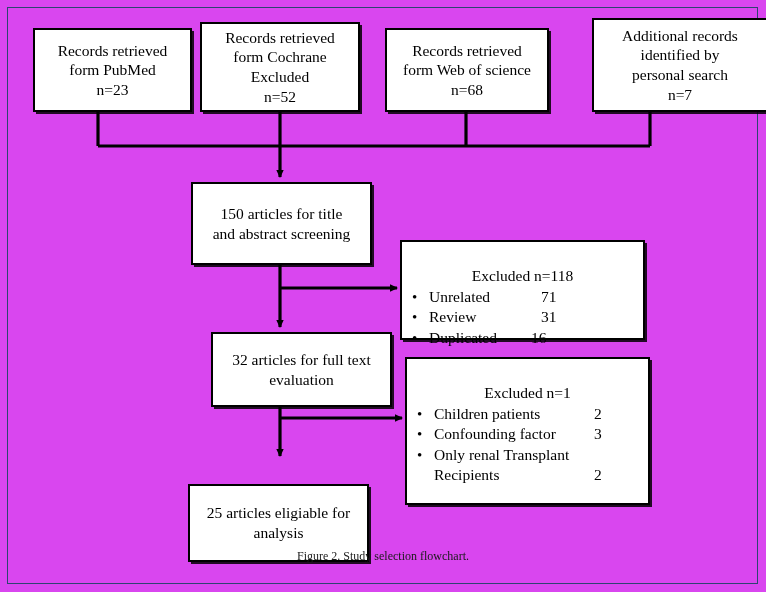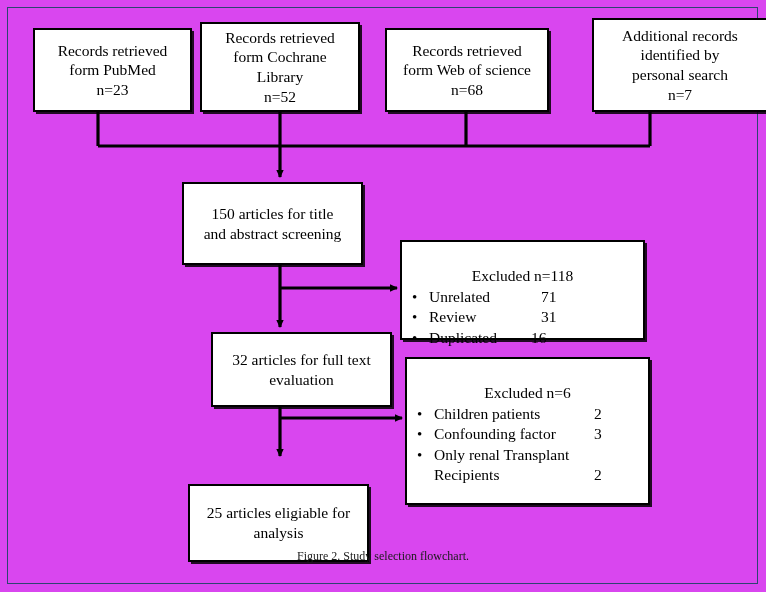--- a/index.html
+++ b/index.html
@@ -135,38 +135,38 @@
 
   <div class="node" style="left:33px; top:28px; width:159px; height:84px;">
     <span class="line">Records retrieved</span>
     <span class="line">form PubMed</span>
     <span class="line">n=23</span>
   </div>
 
   <div class="node" style="left:200px; top:22px; width:160px; height:90px;">
     <span class="line">Records retrieved</span>
     <span class="line">form Cochrane</span>
-    <span class="line">Library</span>
+    <span class="line">Excluded</span>
     <span class="line">n=52</span>
   </div>
 
   <div class="node" style="left:385px; top:28px; width:164px; height:84px;">
     <span class="line">Records retrieved</span>
     <span class="line">form Web of science</span>
     <span class="line">n=68</span>
   </div>
 
   <div class="node" style="left:592px; top:18px; width:176px; height:94px;">
     <span class="line">Additional records</span>
     <span class="line">identified by</span>
     <span class="line">personal search</span>
     <span class="line">n=7</span>
   </div>
 
-  <div class="node" style="left:182px; top:182px; width:181px; height:83px;">
+  <div class="node" style="left:191px; top:182px; width:181px; height:83px;">
     <span class="line">150 articles for title</span>
     <span class="line">and abstract screening</span>
   </div>
 
   <div class="node" style="left:191px; top:332px; width:181px; height:75px;margin-left:20px;">
     <span class="line">32 articles for full text</span>
     <span class="line">evaluation</span>
   </div>
 
   <div class="node" style="left:188px; top:460px; width:181px; height:78px;margin-top:24px;">
@@ -189,21 +189,21 @@
       </li>
       <li>
         <span class="bullet">•</span>
         <span class="excl-label" style="width:102px">Duplicated</span>
         <span class="excl-count">16</span>
       </li>
     </ul>
   </div>
 
   <div class="node excl" style="left:405px; top:357px; width:245px; height:148px; justify-content:flex-start;">
-    <div class="excl-title">Excluded  n=6</div>
+    <div class="excl-title">Excluded  n=1</div>
     <ul class="excl-list">
       <li>
         <span class="bullet">•</span>
         <span class="excl-label" style="width:160px">Children patients</span>
         <span class="excl-count">2</span>
       </li>
       <li>
         <span class="bullet">•</span>
         <span class="excl-label" style="width:160px">Confounding factor</span>
         <span class="excl-count">3</span>

